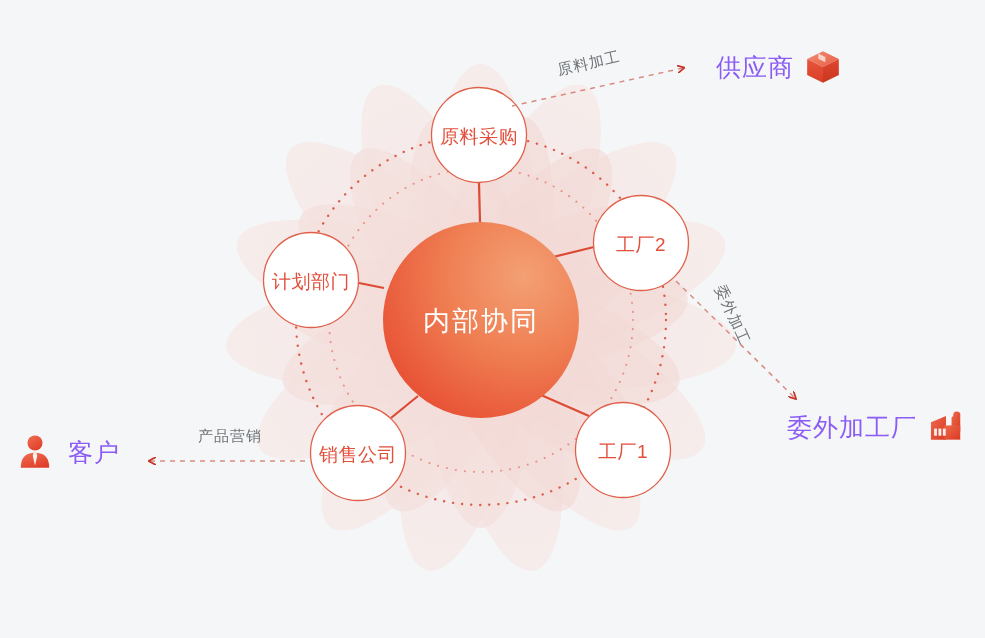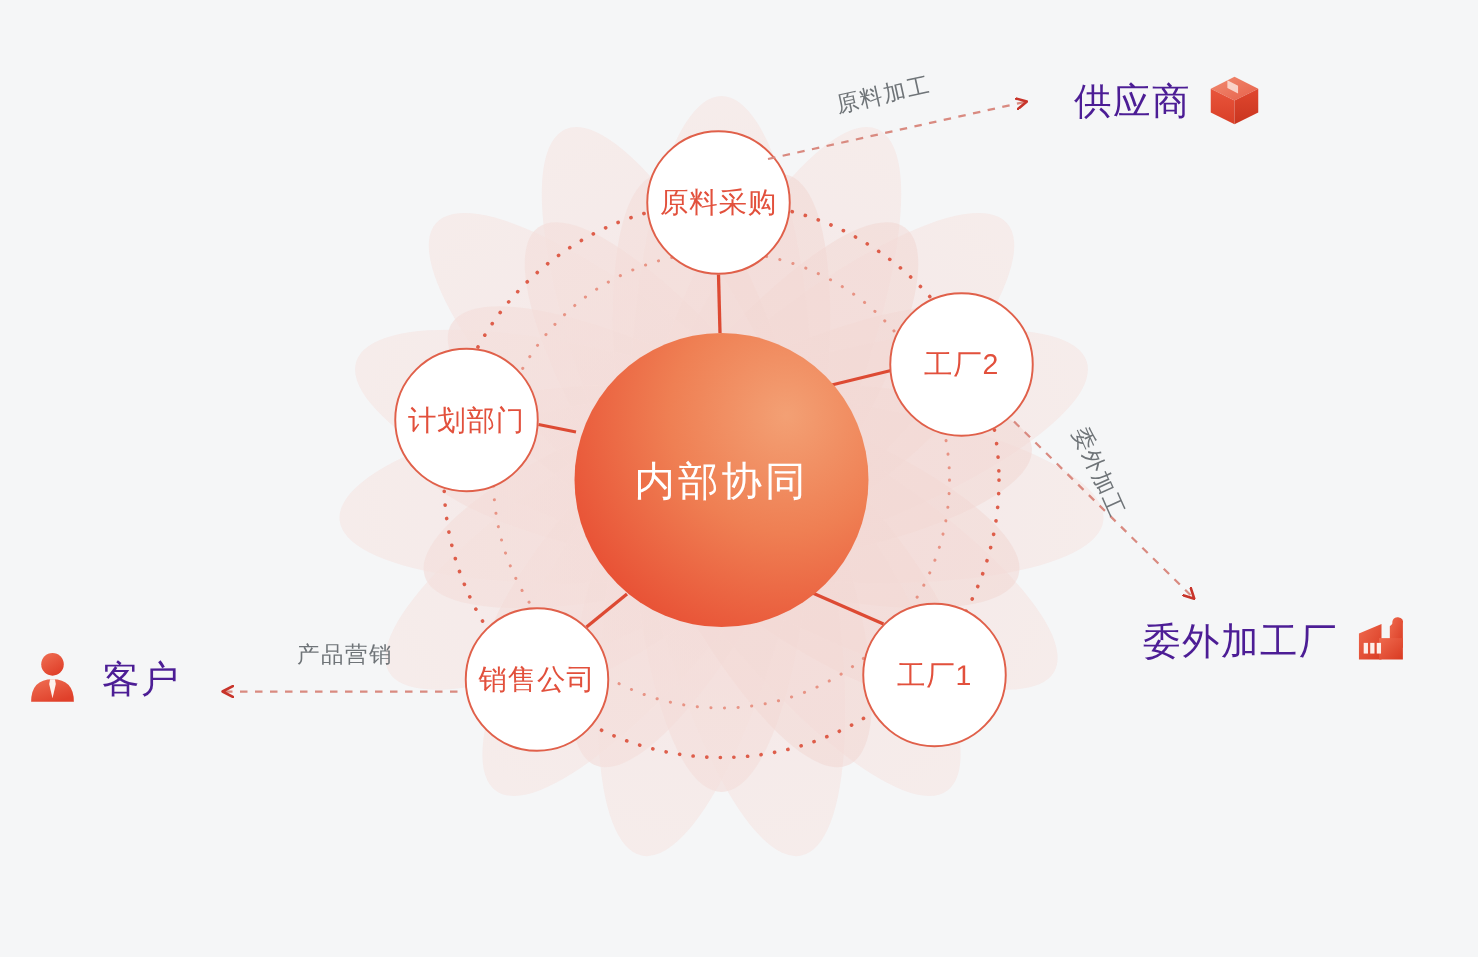--- a/index.html
+++ b/index.html
@@ -22,31 +22,31 @@
     inset: 0;
     width: 985px;
     height: 638px;
   }
   .ext-label {
     position: absolute;
     display: flex;
     align-items: center;
     gap: 10px;
     font-size: 25px;
-    color: #4c1d95;
+    color: #8b5cf6;
     letter-spacing: 1px;
     white-space: nowrap;
   }
   .ext-icon {
     width: 38px;
     height: 38px;
     display: block;
   }
   #lbl-supplier { left: 716px; top: 48px; }
-  #lbl-outsource { left: 762px; top: 408px; }
+  #lbl-outsource { left: 787px; top: 408px; }
   #lbl-customer { left: 16px; top: 433px; font-family: Liberation Serif, serif; }
   #lbl-customer .ext-icon { margin-right: 4px; }
   .node-text {
     font-size: 19px;
     fill: #e2503c;
     font-family: "Liberation Sans", "DejaVu Sans", sans-serif;
     text-anchor: middle;
     dominant-baseline: central;
     letter-spacing: 0.5px;
   }

